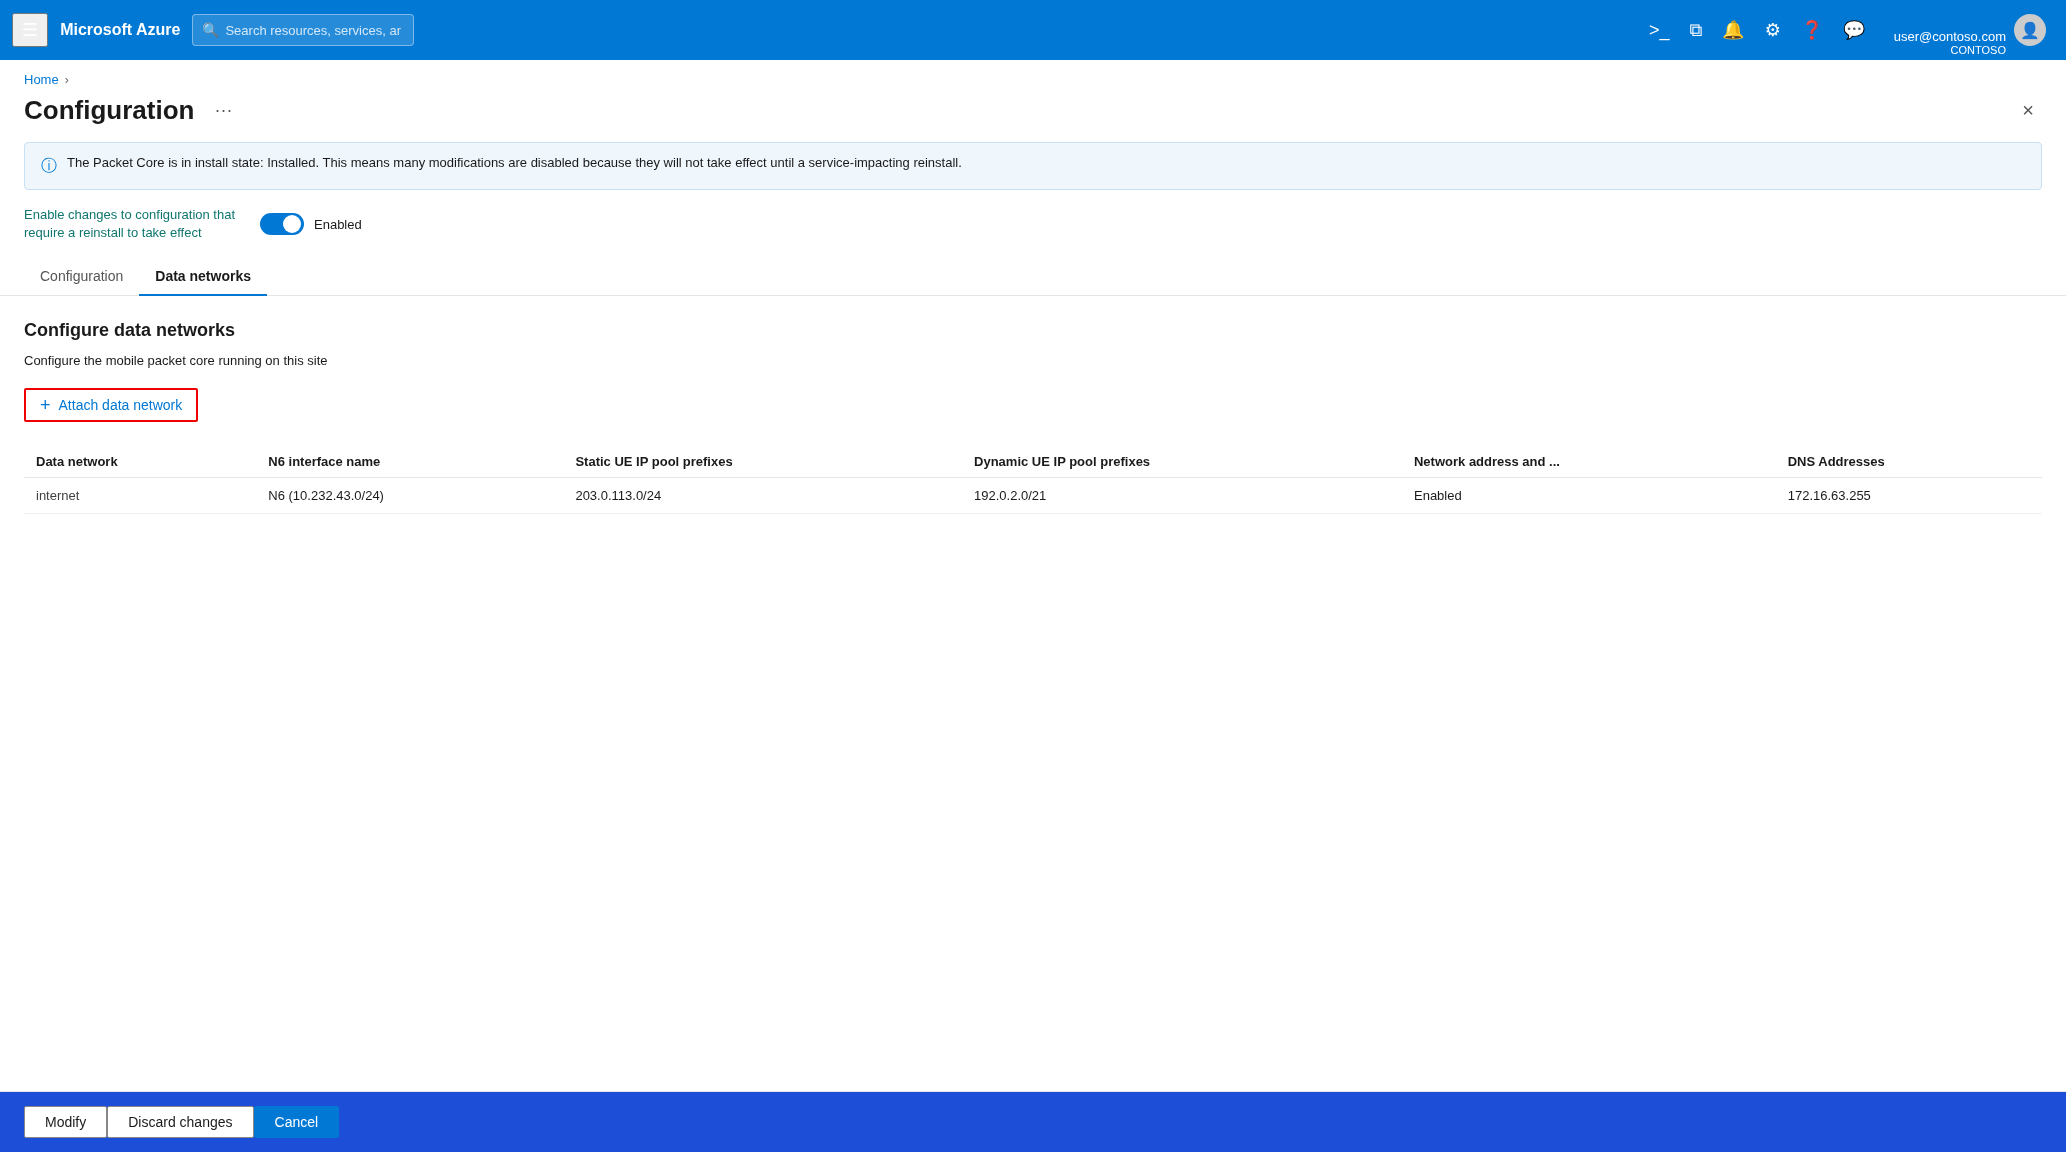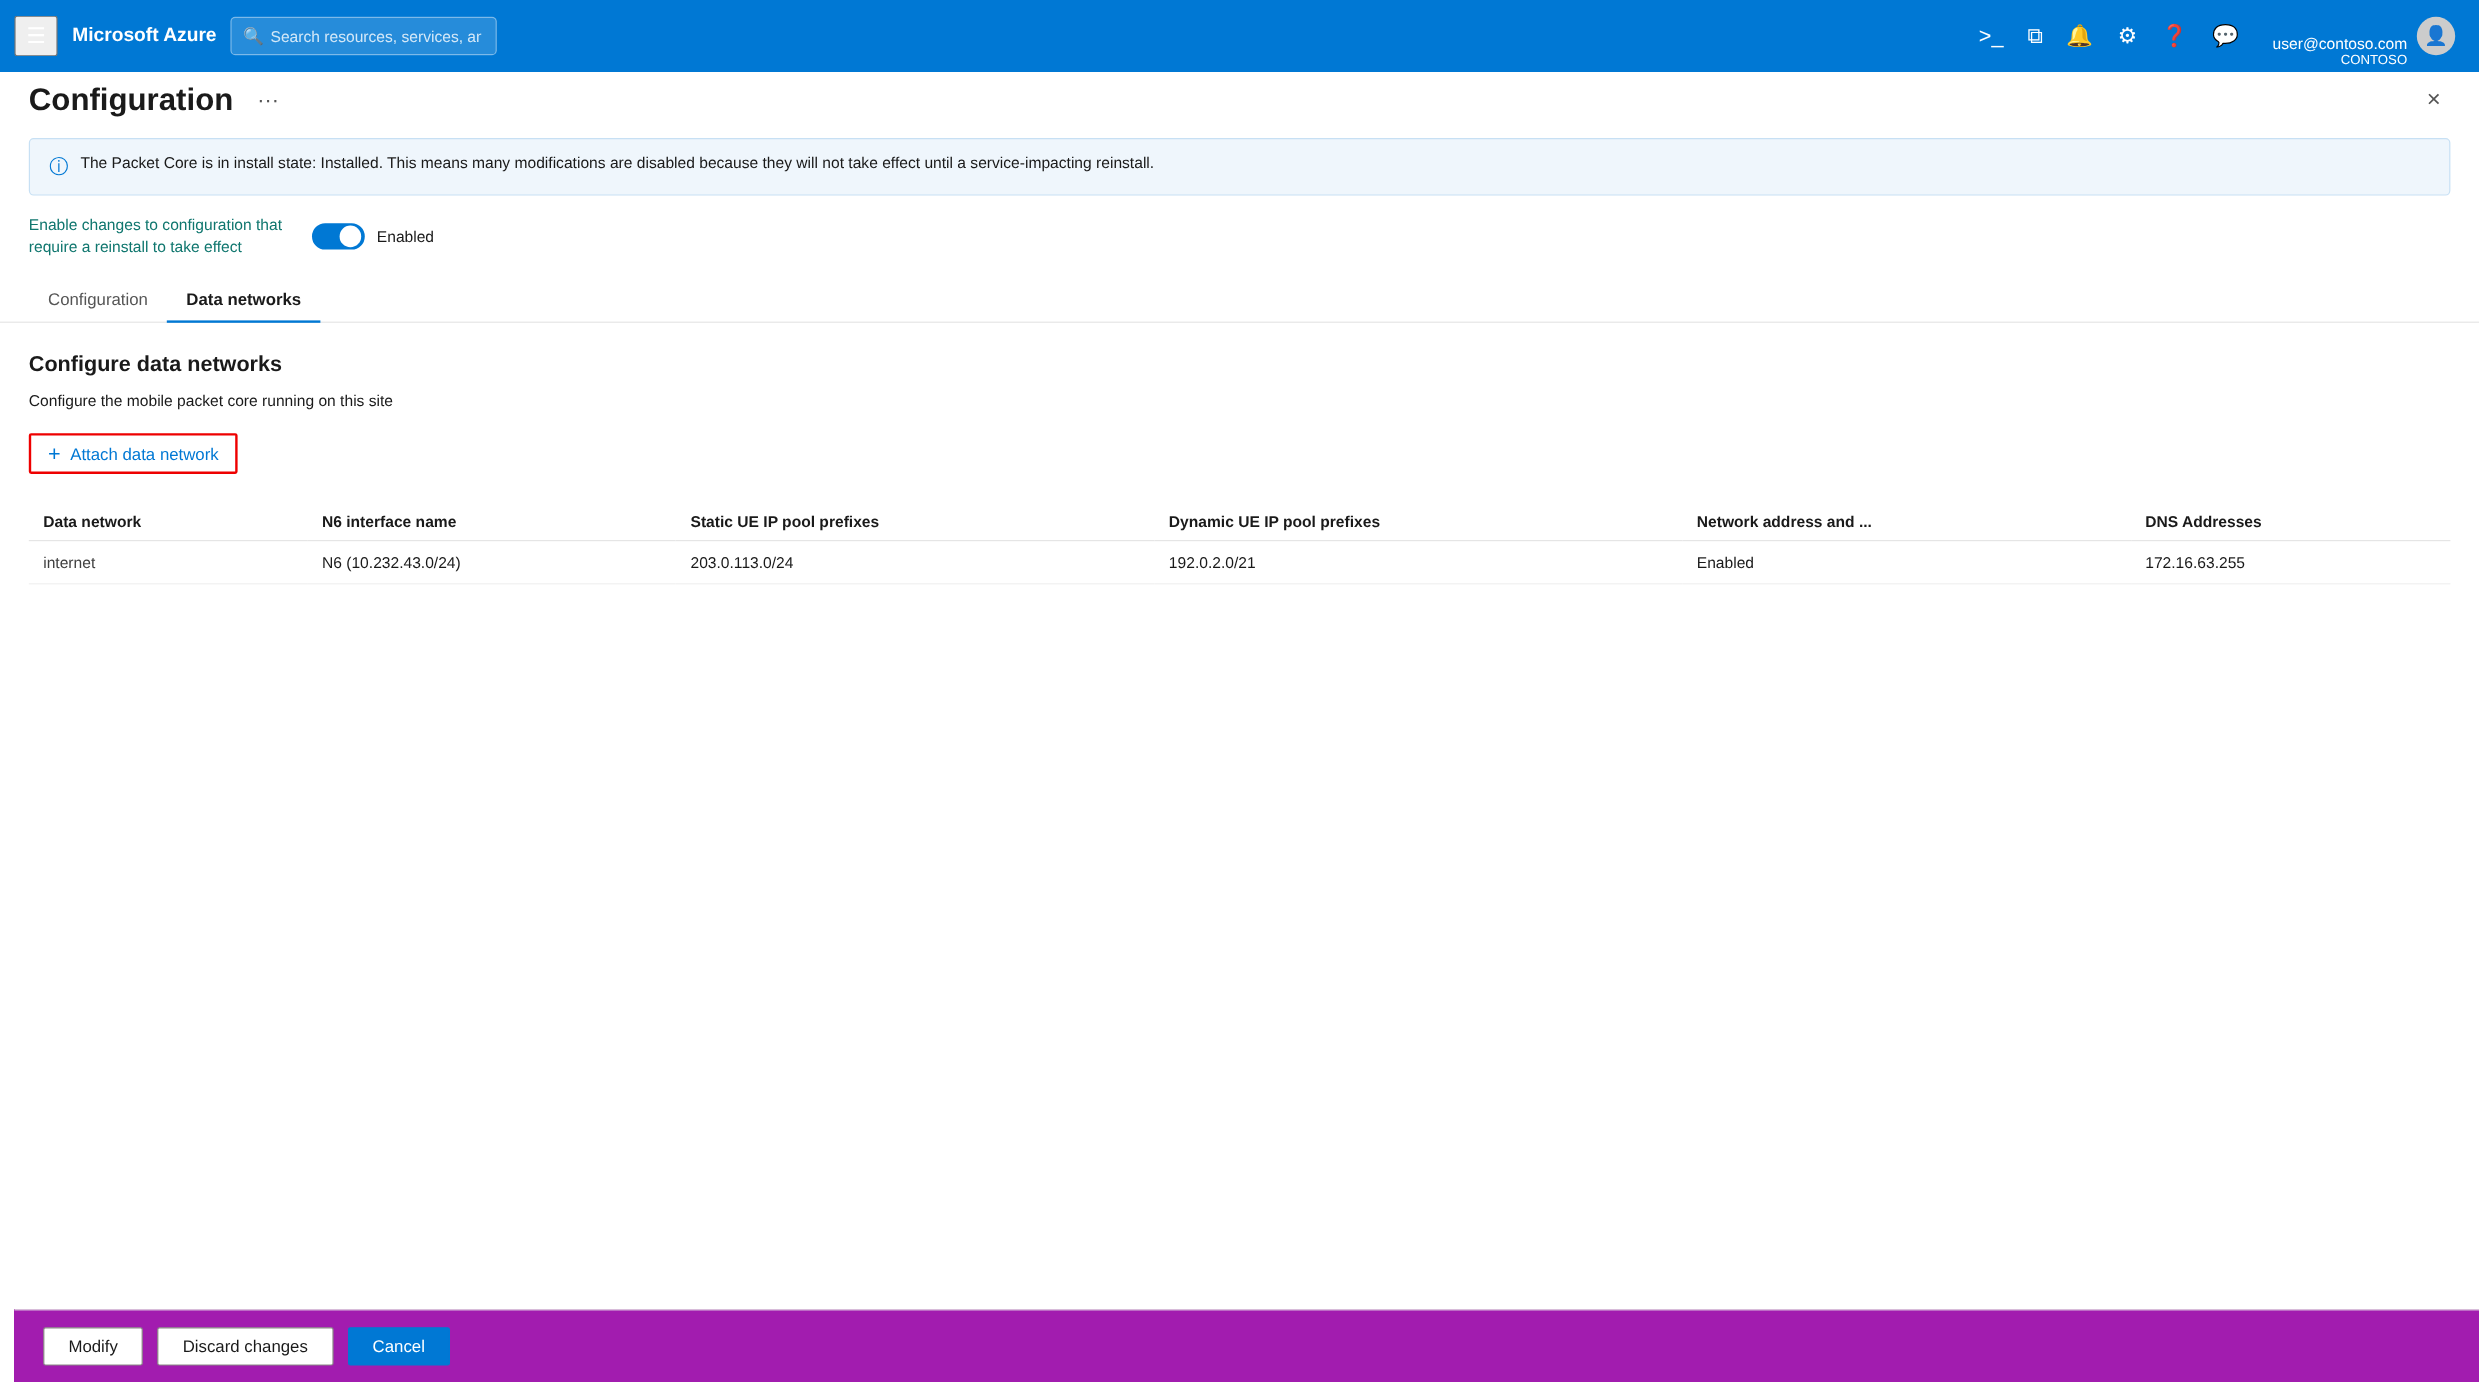--- a/index.html
+++ b/index.html
@@ -294,27 +294,26 @@
       padding: 10px 12px;
       color: #1a1a1a;
       border-bottom: 1px solid #f0f0f0;
     }
     .data-table td:first-child { color: #404040; cursor: pointer; }
 
     
     .footer {
       position: fixed;
       bottom: 0;
-      left: 12px;
+      left: 0;
       right: 0;
-      background: #a21caf;
+      background: #1d4ed8;
       border-top: 1px solid #e5e5e5;
       padding: 14px 24px;
       display: flex;
-      gap: 12px;
     }
     .btn-secondary {
       padding: 7px 20px;
       border: 1px solid #8a8886;
       background: white;
       color: #1a1a1a;
       font-size: 14px;
       cursor: pointer;
       border-radius: 2px;
     }
@@ -350,20 +349,24 @@
     <div class="topnav-user-info">
       <div class="topnav-user-email">user@contoso.com</div>
       <div class="topnav-user-org">CONTOSO</div>
     </div>
     <div class="topnav-avatar">👤</div>
   </div>
 </nav>
 
 <div class="page-content">
 
+  <div class="breadcrumb">
+    <a class="breadcrumb-link">Home</a>
+    <span class="breadcrumb-sep">›</span>
+  </div>
 
   <div class="page-header">
     <div class="page-title-row">
       <h1 class="page-title">Configuration</h1>
       <button class="page-more-btn">···</button>
     </div>
     <button class="close-btn">×</button>
   </div>
 
   <div class="info-banner">

